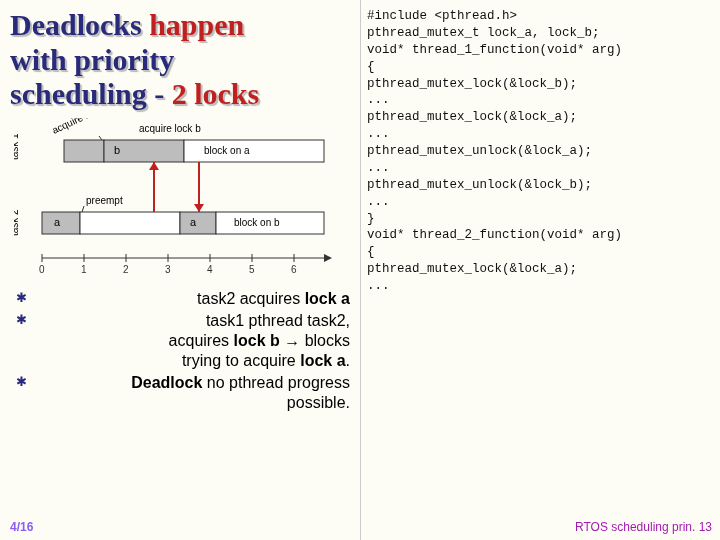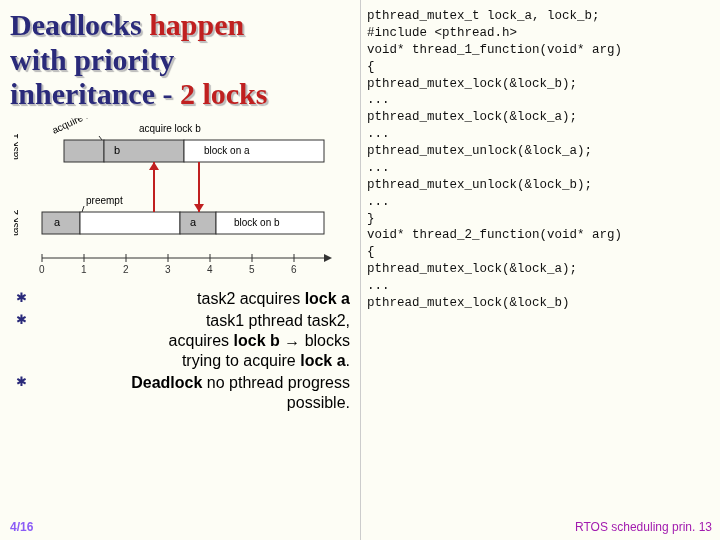--- a/index.html
+++ b/index.html
@@ -81,21 +81,21 @@
     color: #a21caf;
   }
 </style>
 </head>
 <body>
 
 <div class="left">
   <div class="title">
     <span>Deadlocks </span><span class="red">  happen</span><br>
     <span>with priority</span><br>
-    <span>inheritance - </span><span class="red">2 locks</span>
+    <span>scheduling - </span><span class="red">2 locks</span>
   </div>
 
   <div class="diagram">
     <svg viewBox="0 0 325 165">
 
       <text x="4" y="42" font-size="10" transform="rotate(-90 4,42)">task 1</text>
       <text x="4" y="118" font-size="10" transform="rotate(-90 4,118)">task 2</text>
 
       <rect x="50" y="22" width="40" height="22" fill="#bdbdbd" stroke="#333"></rect>
       <rect x="90" y="22" width="80" height="22" fill="#bdbdbd" stroke="#333"></rect>
@@ -155,34 +155,33 @@
     <li>
       <b>Deadlock </b><span>no pthread progress</span><br>
       <span>possible.</span>
     </li>
   </ul>
 
   <div class="slideno">4/16</div>
 </div>
 
 <div class="right">
+  <div>#include &lt;pthread.h&gt;</div>
   <div>pthread_mutex_t lock_a, lock_b;</div>
-  <div>#include &lt;pthread.h&gt;</div>
   <div></div>
   <div>void* thread_1_function(void* arg)</div>
   <div>{</div>
   <div> pthread_mutex_lock(&amp;lock_b);</div>
   <div>   ...</div>
   <div>   pthread_mutex_lock(&amp;lock_a);</div>
   <div>   ...</div>
   <div>   pthread_mutex_unlock(&amp;lock_a);</div>
   <div>   ...</div>
   <div>   pthread_mutex_unlock(&amp;lock_b);</div>
   <div>   ...</div>
   <div>}</div>
   <div>void* thread_2_function(void* arg)</div>
   <div>{</div>
   <div>   pthread_mutex_lock(&amp;lock_a);</div>
   <div>   ...</div>
-  <div>   pthread_mutex_lock(&amp;lock_b)</div>
 </div>
 
 <div class="footer">RTOS scheduling prin. 13</div>
 
 </body></html>

